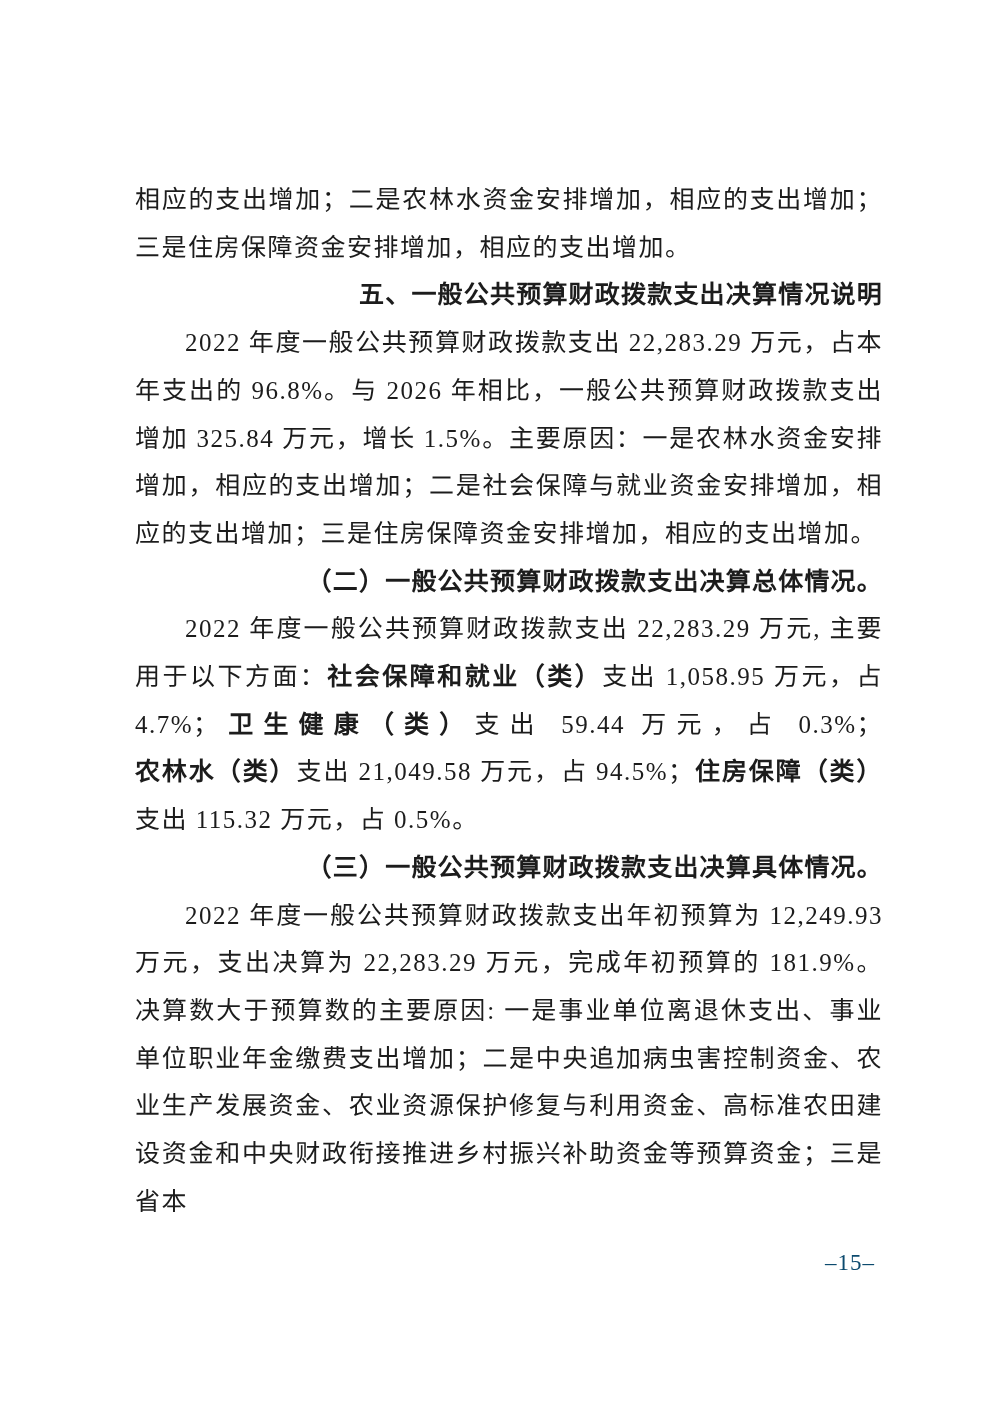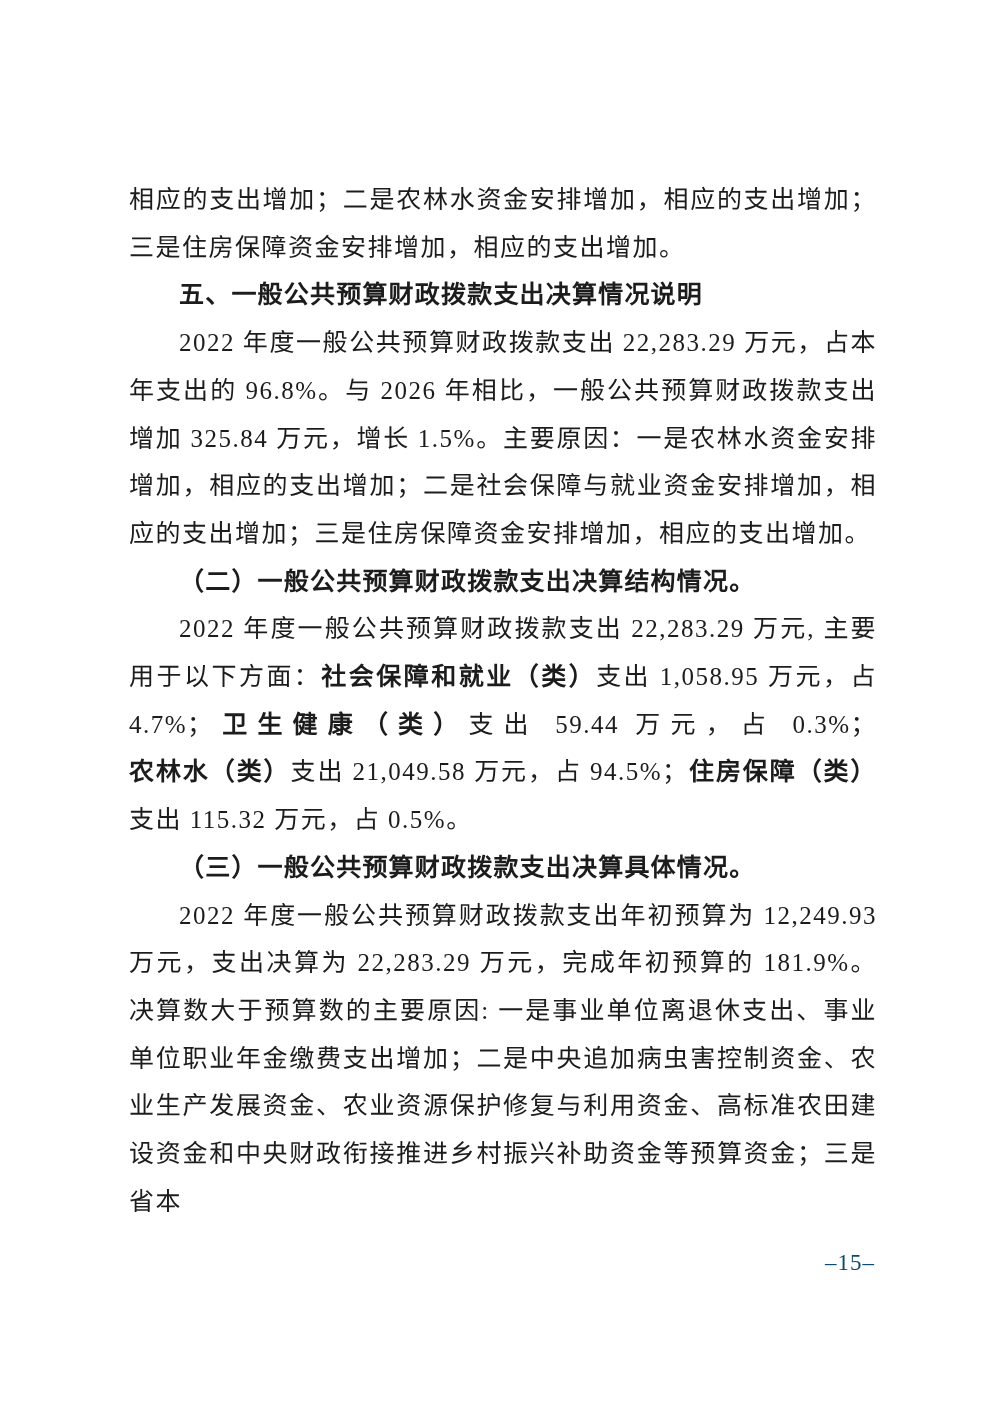--- a/index.html
+++ b/index.html
@@ -11,39 +11,39 @@
     position: relative;
     width: 1000px;
     height: 1414px;
     background: #ffffff;
     overflow: hidden;
     font-family: "Liberation Serif", "DejaVu Serif", serif;
     color: #1c1c1c;
   }
   .content {
     position: absolute;
-    left: 129px;
+    left: 135px;
     top: 176px;
     width: 748px;
   }
   .content p {
     margin: 0;
     font-size: 25px;
     line-height: 47.7px;
     letter-spacing: 1.5px;
     text-align: justify;
     word-break: normal;
   }
   p.indent {
     text-indent: 2em;
   }
   p.heading {
     font-weight: bold;
     text-indent: 2em;
-    text-align: left;
+    text-align: right;
     font-family: "Liberation Sans", "DejaVu Sans", sans-serif;
     letter-spacing: 1.2px;
   }
   .content b {
     font-weight: bold;
     font-family: "Liberation Sans", "DejaVu Sans", sans-serif;
   }
   .pageno {
     position: absolute;
     top: 1248px;
@@ -60,21 +60,21 @@
 <div class="page">
   <div class="content">
 
     <p class="body">相应的支出增加；二是农林水资金安排增加，相应的支出增加；三是住房保障资金安排增加，相应的支出增加。</p>
 
     <p class="heading">五、一般公共预算财政拨款支出决算情况说明</p>
 
 
     <p class="body indent">2022 年度一般公共预算财政拨款支出 22,283.29 万元，占本年支出的 96.8%。与 2026 年相比，一般公共预算财政拨款支出增加 325.84 万元，增长 1.5%。主要原因：一是农林水资金安排增加，相应的支出增加；二是社会保障与就业资金安排增加，相应的支出增加；三是住房保障资金安排增加，相应的支出增加。</p>
 
-    <p class="heading">（二）一般公共预算财政拨款支出决算结构情况。</p>
+    <p class="heading">（二）一般公共预算财政拨款支出决算总体情况。</p>
 
     <p class="body indent"><span>2022 年度一般公共预算财政拨款支出 22,283.29 万元, 主要用于以下方面：</span><b>社会保障和就业（类）</b><span>支出 1,058.95 万元，占 4.7%；</span><b>卫生健康（类）</b><span>支出 59.44 万元，占 0.3%；</span><b>农林水（类）</b><span>支出 21,049.58 万元，占 94.5%；</span><b>住房保障（类）</b><span>支出 115.32 万元，占 0.5%。</span></p>
 
     <p class="heading">（三）一般公共预算财政拨款支出决算具体情况。</p>
 
     <p class="body indent">2022 年度一般公共预算财政拨款支出年初预算为 12,249.93 万元，支出决算为 22,283.29 万元，完成年初预算的 181.9%。决算数大于预算数的主要原因: 一是事业单位离退休支出、事业单位职业年金缴费支出增加；二是中央追加病虫害控制资金、农业生产发展资金、农业资源保护修复与利用资金、高标准农田建设资金和中央财政衔接推进乡村振兴补助资金等预算资金；三是省本</p>
 
   </div>
 
   <div class="pageno">–15–</div>

